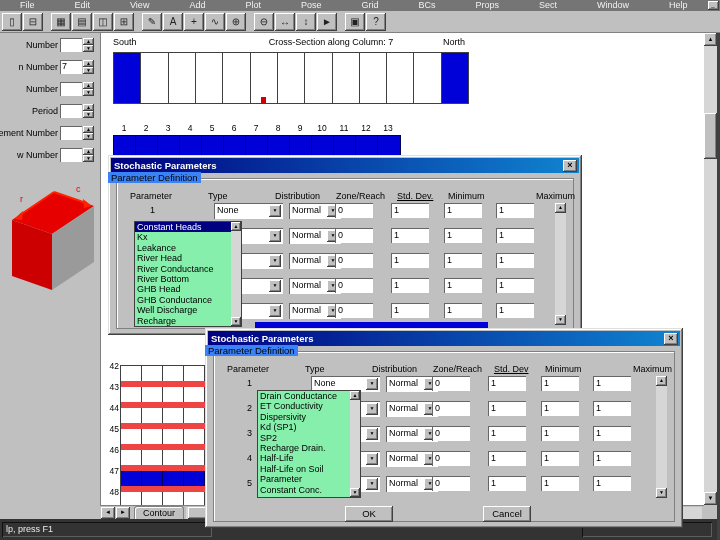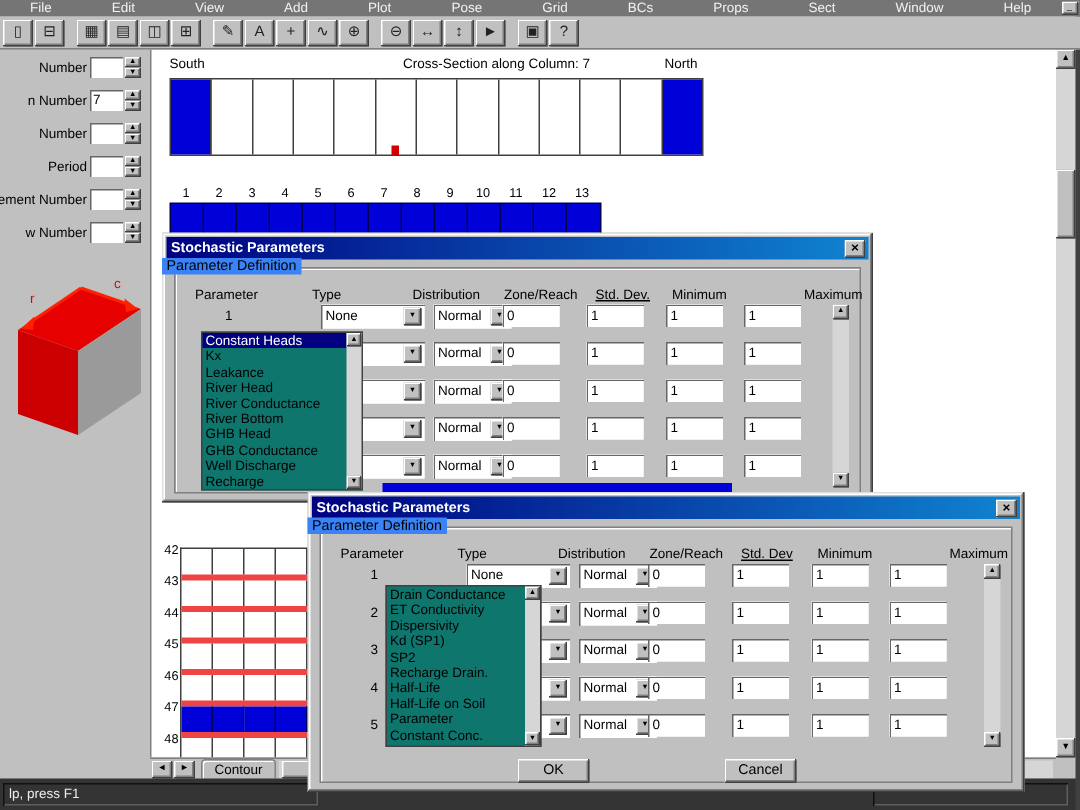--- a/index.html
+++ b/index.html
@@ -41,21 +41,21 @@
   .xcell { flex:1; border-right:1px solid #404040; }
   .xcell:nth-child(13) { border-right:none; }
   .xcell:first-child, .xcell:nth-child(13) { background:#0000d8; }
   .xsec-tick { position:absolute; left:160px; top:64px; width:5px; height:7px; background:#d00000; }
   .colnums { position:absolute; left:12px; top:90px; display:flex; }
   .colnum { width:22px; text-align:center; font-size:8.5px; flex:none; }
   .planrow { position:absolute; left:12px; top:102px; display:flex; border:1px solid #000050; }
   .pcell { width:22px; height:19px; background:#0000d8; border-right:1px solid #000050; flex:none; }
   .pcell:nth-child(13) { border-right:none; }
   .bgrid { position:absolute; left:19px; top:332px; width:85px; border-left:1px solid #404040; border-top:1px solid #404040; }
-  .bgrid-row { position:relative; display:flex; height:21px; border-bottom:4px solid #ef4444;text-decoration:underline; }
+  .bgrid-row { position:relative; display:flex; height:21px; border-bottom:6px solid #ef4444;text-decoration:underline; }
   .bcell { width:21px; border-right:1px solid #404040; flex:none; }
   .bgrid-row:nth-child(6) .bcell { background:#0000d8; border-right-color:#000050; }
   .rownum { position:absolute; left:-17px; top:-5px; width:15px; text-align:right; font-size:8.5px; }
 
   
   .vscroll { position:absolute; left:704px; top:33px; width:13px; height:472px; background:#d6d6d6; z-index:2; }
   .vs-btn { position:absolute; left:0; width:13px; height:13px; font-size:6px; line-height:12px; text-align:center; }
   .vs-up { top:0; } .vs-down { bottom:0; }
   .vs-thumb { position:absolute; left:0; top:80px; width:13px; height:46px; }
   .tabbar { position:absolute; left:100px; top:505px; width:604px; height:14px; background:#c0c0c0; display:flex; align-items:center; border-top:1px solid #808080; z-index:2; }
@@ -87,21 +87,21 @@
   .pnum { position:absolute; left:42px; top:2px; font-size:9px; }
   .combo { position:absolute; top:0; height:16px; background:#fff; box-shadow: inset 1px 1px 0 #666, inset -1px -1px 0 #fff; margin-left: 18px; }
   .ptype { left:88px; width:69px; } .pdist { left:163px; width:52px; }
   .combo-val { position:absolute; left:3px; top:2px; right:14px; font-size:9px; overflow:hidden; white-space:nowrap; }
   .combo-arrow { position:absolute; right:2px; top:2px; width:12px; height:12px; font-size:5px; line-height:11px; text-align:center; }
   .pfield { position:absolute; top:0; width:38px; height:15px; font-size:9px; line-height:14px; padding-left:3px; }
   .pzone{left:227px;} .pstd{left:283px;} .pmin{left:336px;} .pmax{left:388px;}
   .rows-scroll { position:absolute; right:16px; top:48px; width:11px; height:122px; background:#d6d6d6; }
   .rs-btn { width:11px; height:10px; font-size:5px; line-height:9px; text-align:center; }
   .rs-down { position:absolute; bottom:0; }
-  .listbox { position:absolute; background:#0f766e; border:1px solid #404040; z-index:5; }
+  .listbox { position:absolute; background:#86efac; border:1px solid #404040; z-index:5; }
   .dlg1 .listbox { left:26px; top:66px; width:108px; height:106px; }
   .dlg2 .listbox { left:52px; top:62px; width:104px; height:108px; }
   .litem { height:10.4px; font-size:9px; line-height:10.4px; padding-left:2px; white-space:nowrap; overflow:hidden; margin-right:10px; }
   .dlg1 .list-items .litem:first-child { background:#000080; color:#fff; }
   .list-scroll { position:absolute; top:0; right:0; bottom:0; width:10px; background:#d6d6d6; }
   .ls-btn { width:10px; height:9px; font-size:5px; line-height:8px; text-align:center; }
   .ls-down { position:absolute; bottom:0; }
   .dlg-strip { position:absolute; left:147px; top:167px; width:233px; height:10px; background:#0000d8; }
   .dlg-btn { position:absolute; width:48px; height:16px; font-size:9.5px; text-align:center; line-height:15px; top:178px; }
   .ok-btn { left:140px; } .cancel-btn { left:278px; }

